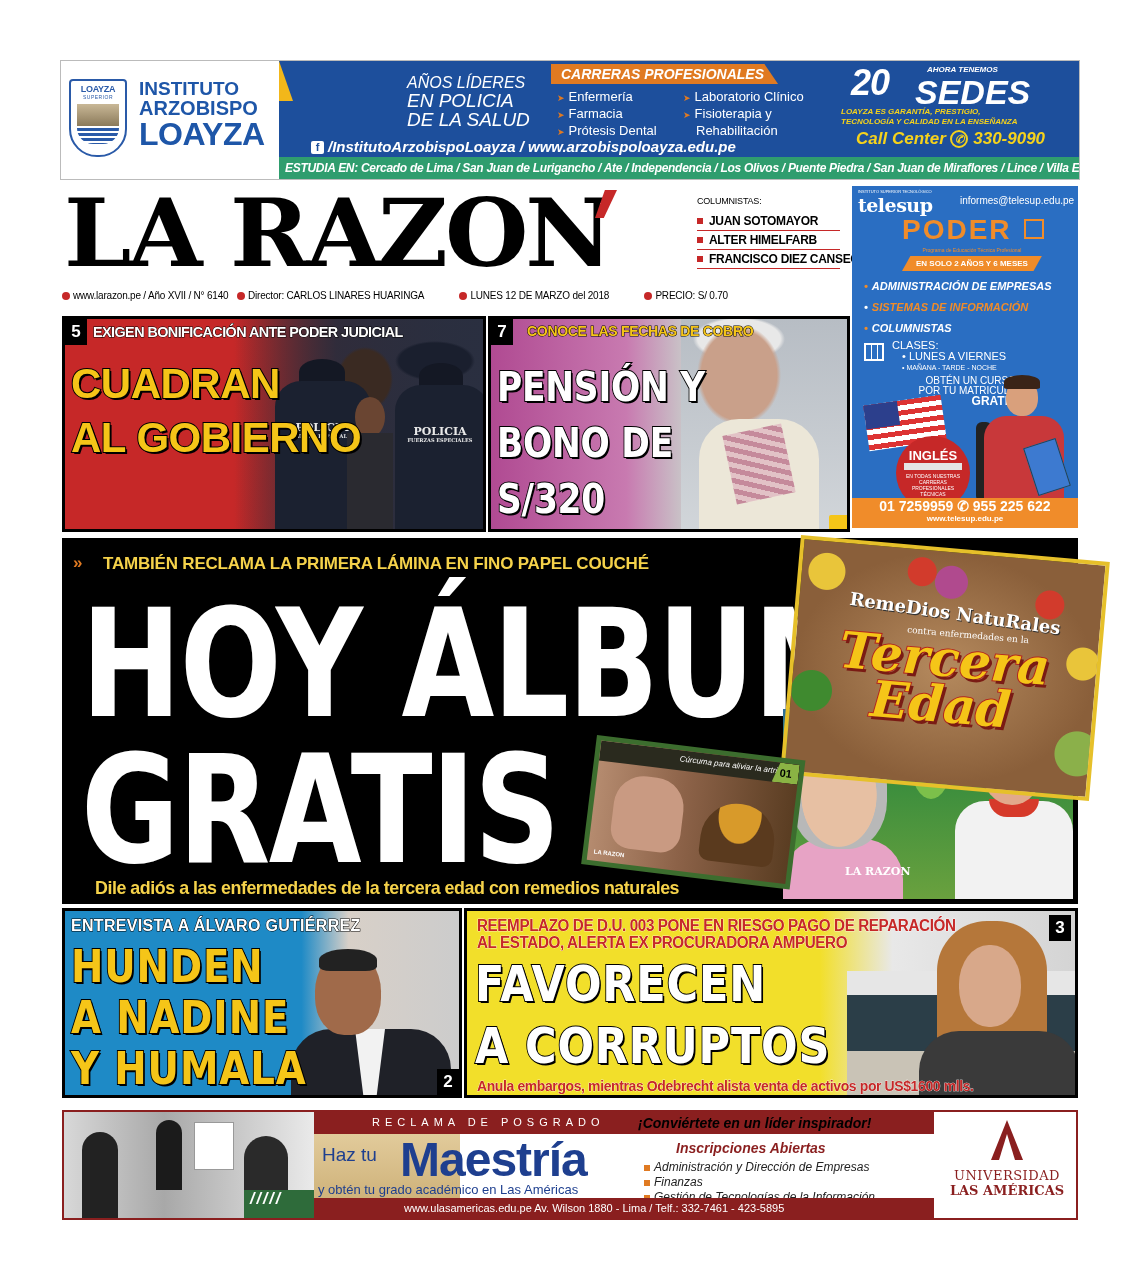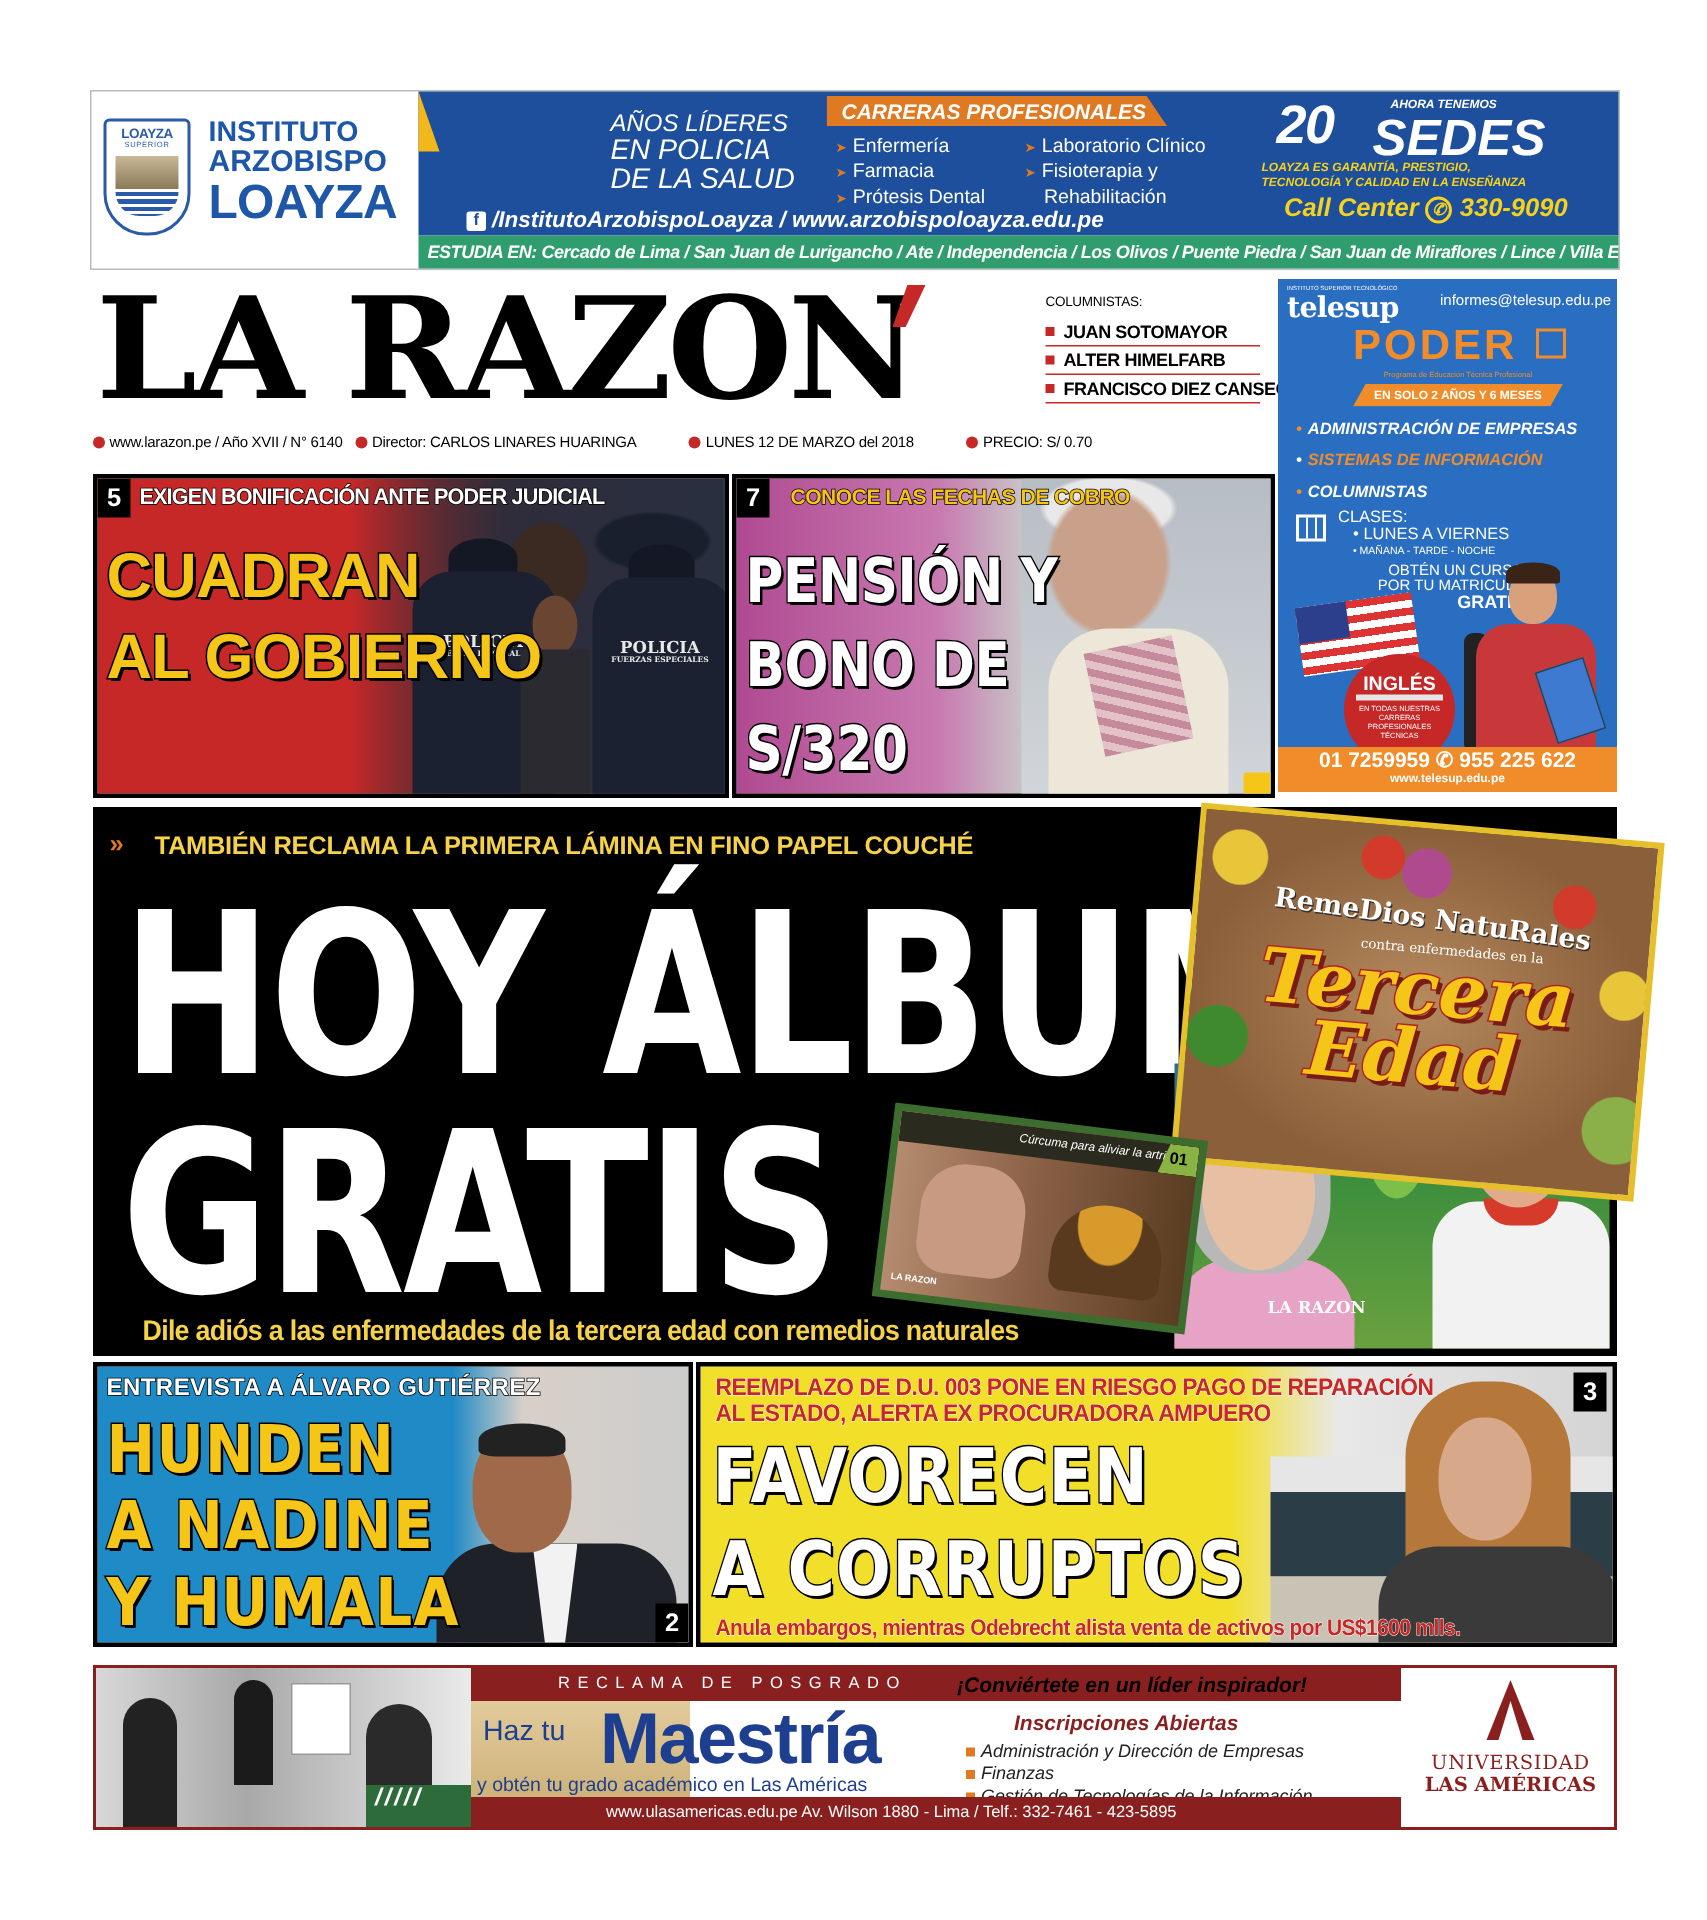--- a/index.html
+++ b/index.html
@@ -68,21 +68,21 @@
 #tele-p1{top:94px}#tele-p2{top:115px}#tele-p3{top:136px}
 #tele-cal{left:12px;top:157px;width:20px;height:18px;border:2px solid #fff;background:repeating-linear-gradient(90deg,transparent 0 5px,#fff 5px 6px)}
 #tele-clases{left:40px;top:154px;color:#fff;font-size:11px;line-height:11px}
 #tele-clases .b1{font-size:11px;padding-left:10px}
 #tele-clases .b2{font-size:7px;padding-left:10px}
 #tele-curso{left:44px;top:190px;color:#fff;text-align:right;font-size:10px;line-height:10px;width:120px}
 #tele-curso .g{font-size:12px;font-weight:900}
 #tele-flag{left:14px;top:214px;width:78px;height:46px;transform:rotate(-8deg);background:repeating-linear-gradient(#d33 0 5px,#fff 5px 10px)}
 #tele-flag:before{content:"";position:absolute;left:0;top:0;width:34px;height:24px;background:#2c3f8c}
 #tele-ing{left:44px;top:250px;width:74px;height:74px;border-radius:50%;background:#c62828;color:#fff;text-align:center;padding-top:12px}
-#tele-ing .t{font-size:13px;font-weight:900;border-bottom:4px solid #e5e5e5;margin:0 8px 3px}
+#tele-ing .t{font-size:13px;font-weight:900;border-bottom:7px solid #e5e5e5;margin:0 8px 3px}
 #tele-ing .s{font-size:5px;line-height:6px}
 #tele-student{left:124px;top:192px;width:94px;height:132px}
 #tele-student .head{left:30px;top:0;width:32px;height:38px;border-radius:50% 50% 45% 45%;background:#d9a07c}
 #tele-student .hair{left:28px;top:-3px;width:36px;height:14px;border-radius:50% 50% 10% 10%;background:#3a2417}
 #tele-student .body{left:8px;top:38px;width:80px;height:94px;background:#c8383a;border-radius:22px 22px 0 0}
 #tele-student .bag{left:0;top:44px;width:16px;height:80px;background:#222;border-radius:6px}
 #tele-student .book{left:54px;top:64px;width:34px;height:50px;background:#3d7ad0;transform:rotate(-18deg);border:1px solid #245}
 #tele-bar{left:0;top:312px;width:226px;height:30px;background:#f08c2a;color:#fff;text-align:center}
 #tele-bar .ph{font-size:14px;font-weight:900;line-height:16px;white-space:nowrap}
 #tele-bar .url{font-size:8px;font-weight:700;line-height:10px}

